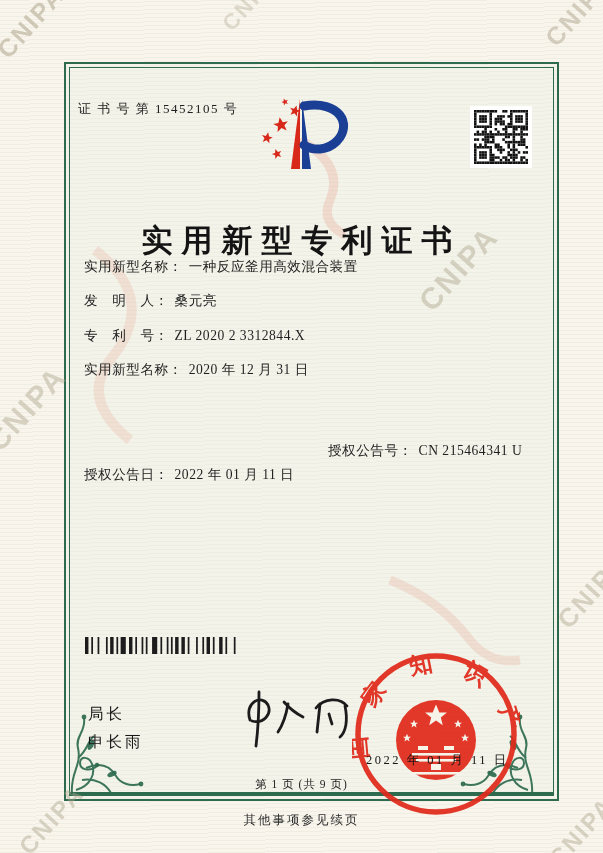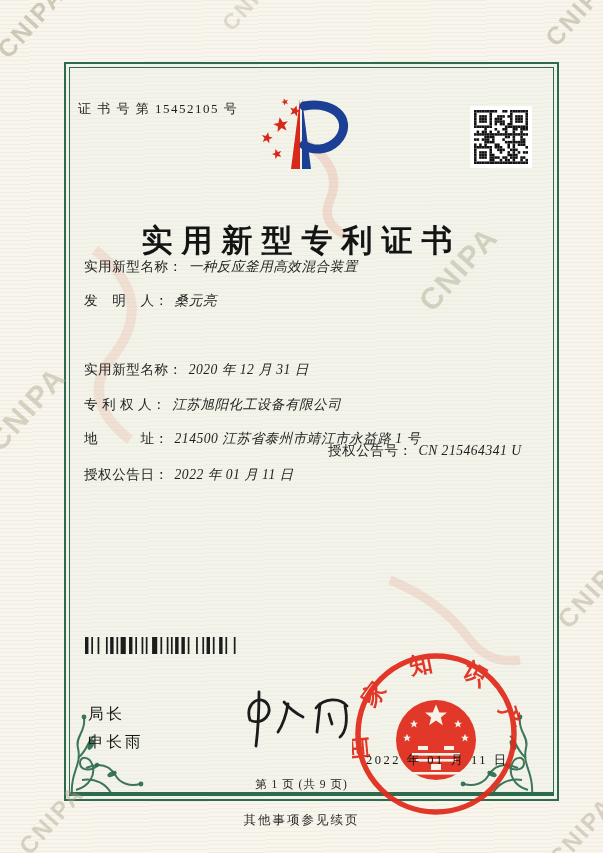--- a/index.html
+++ b/index.html
@@ -13,21 +13,21 @@
     border:1px solid #2e6b4e;border-bottom:4px solid #2e6b4e;}
   .wm{position:absolute;font-family:"Liberation Sans","DejaVu Sans",sans-serif;
     font-weight:bold;color:#b0a68f;transform:rotate(-48deg);letter-spacing:2px;z-index:1;}
   .certno{position:absolute;left:78px;top:100px;font-size:13px;letter-spacing:1.5px;z-index:3;}
   .logo{position:absolute;left:243px;top:96px;width:120px;height:78px;z-index:3;}
   .qr{position:absolute;left:470px;top:106px;width:62px;height:62px;background:#fff;padding:4px;box-sizing:border-box;z-index:3;}
   .title{position:absolute;left:0;top:178px;width:100%;text-align:center;
     font-size:31px;font-weight:700;letter-spacing:9px;color:#141414;z-index:3;margin-top:42px;}
   .frow{position:absolute;left:84px;font-size:13.6px;letter-spacing:.5px;z-index:3;white-space:nowrap;}
   .frow .lab{display:inline-block;}
-  .frow .val{margin-left:6px;font-style:italic;}
+  .frow .val{margin-left:6px;}
   .paras{position:absolute;left:84px;top:496px;width:438px;z-index:3;}
   .paras p{margin:0;font-size:13.6px;line-height:22.2px;text-indent:2.2em;
     text-align:justify;letter-spacing:.4px;color:#242424;}
   .barcode{position:absolute;left:85px;top:637px;z-index:3;}
   .signer{position:absolute;left:88px;z-index:3;font-family:"Liberation Sans","DejaVu Sans",sans-serif;
     font-size:15.5px;letter-spacing:3px;color:#161616;}
   .sig{position:absolute;left:230px;top:686px;z-index:4;}
   .seal{position:absolute;left:352px;top:650px;width:168px;height:168px;z-index:3;opacity:.93;}
   .sealdate{position:absolute;left:366px;top:752px;font-size:12.5px;letter-spacing:2.5px;color:#161616;z-index:4;}
   .pageno{position:absolute;left:0;top:777px;width:100%;text-align:center;font-size:11.5px;letter-spacing:1px;z-index:3;}
@@ -364,28 +364,25 @@
     </svg>
 
   <div class="title">实用新型专利证书</div>
 
   <div class="frow" style="top:258px">
     <span class="lab">实用新型名称：</span><span class="val">一种反应釜用高效混合装置</span>
   </div>
   <div class="frow" style="top:292px">
     <span class="lab">发　明　人：</span><span class="val">桑元亮</span>
   </div>
+  <div class="frow" style="top:327px">
+    <span class="lab">专　利　号：</span><span class="val">ZL 2020 2 3312844.X</span>
+  </div>
   <div class="frow" style="top:361px">
     <span class="lab">实用新型名称：</span><span class="val">2020 年 12 月 31 日</span>
-  </div>
-  <div class="frow" style="top:396px">
-    <span class="lab">专 利 权 人：</span><span class="val">江苏旭阳化工设备有限公司</span>
-  </div>
-  <div class="frow" style="top:430px">
-    <span class="lab">地　　　址：</span><span class="val">214500 江苏省泰州市靖江市永益路 1 号</span>
   </div>
 
   <div class="frow" style="top:466px">
     <span class="lab">授权公告日：</span><span class="val">2022 年 01 月 11 日</span>
   </div>
   <div class="frow" style="left:328px;top:442px">
     <span class="lab">授权公告号：</span><span class="val">CN 215464341 U</span>
   </div>
 
 

